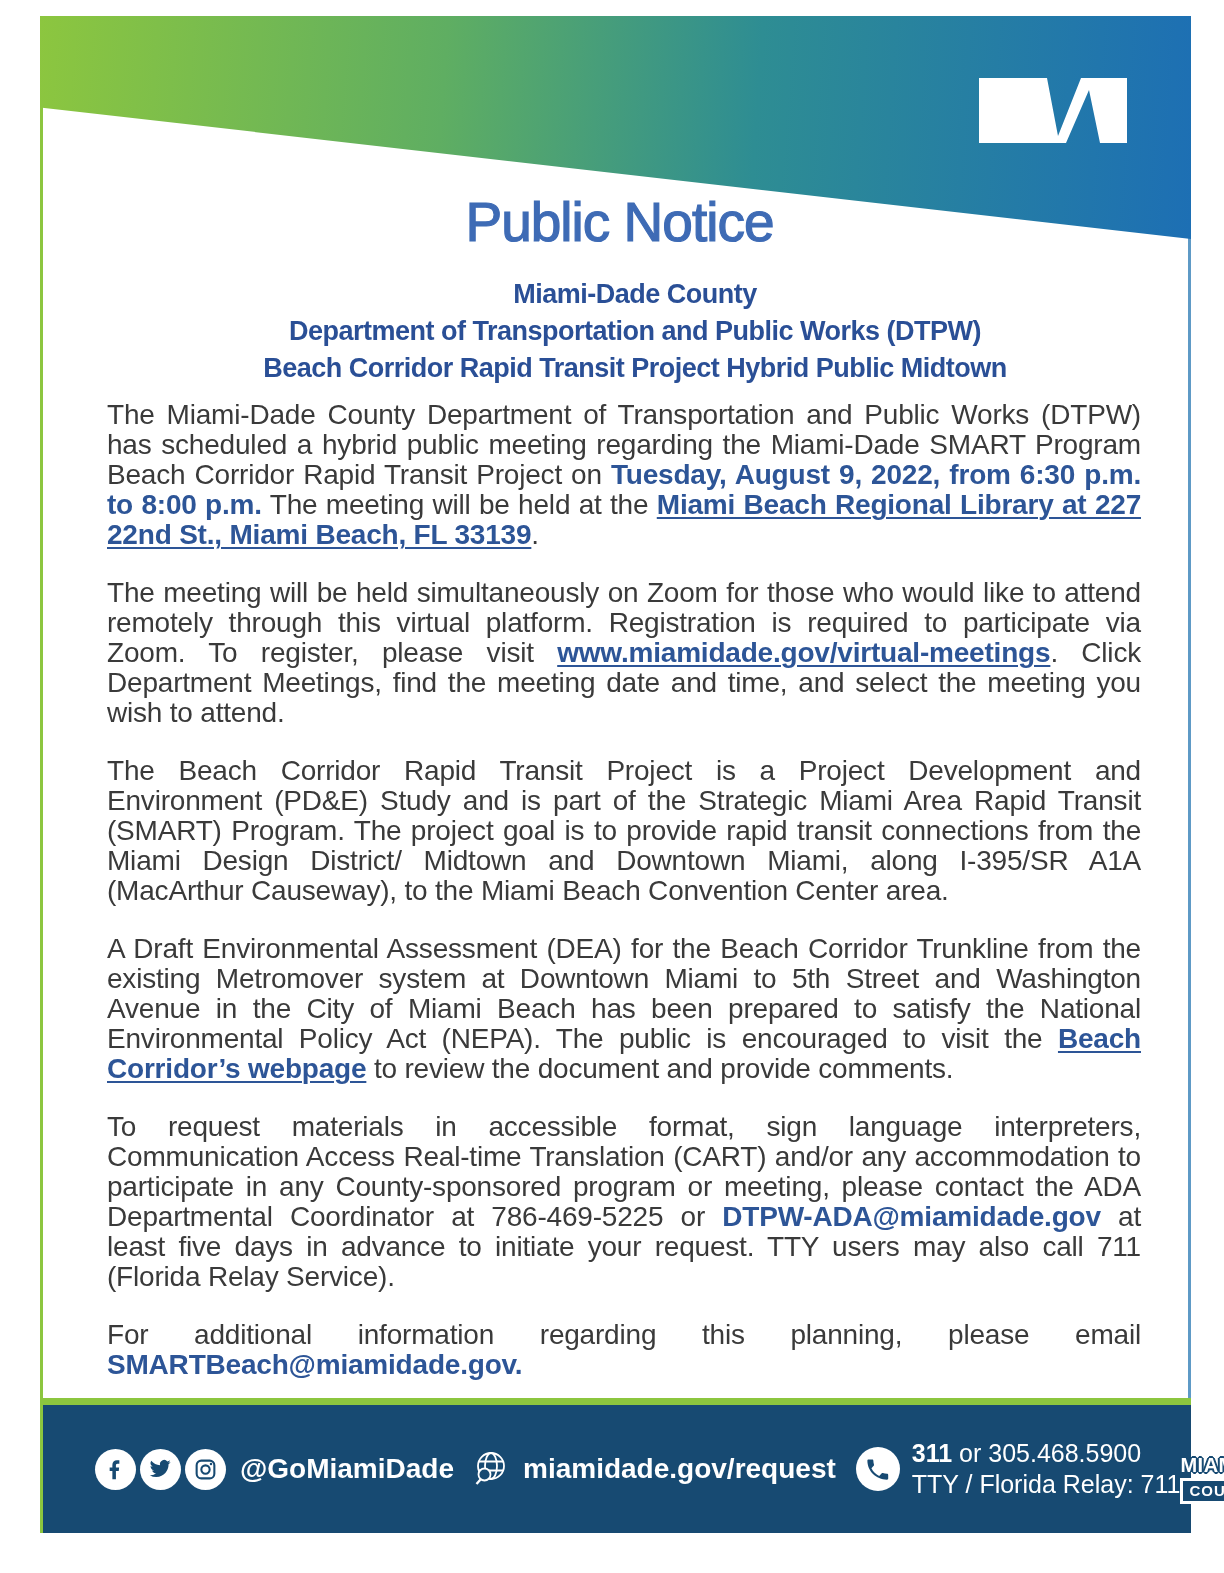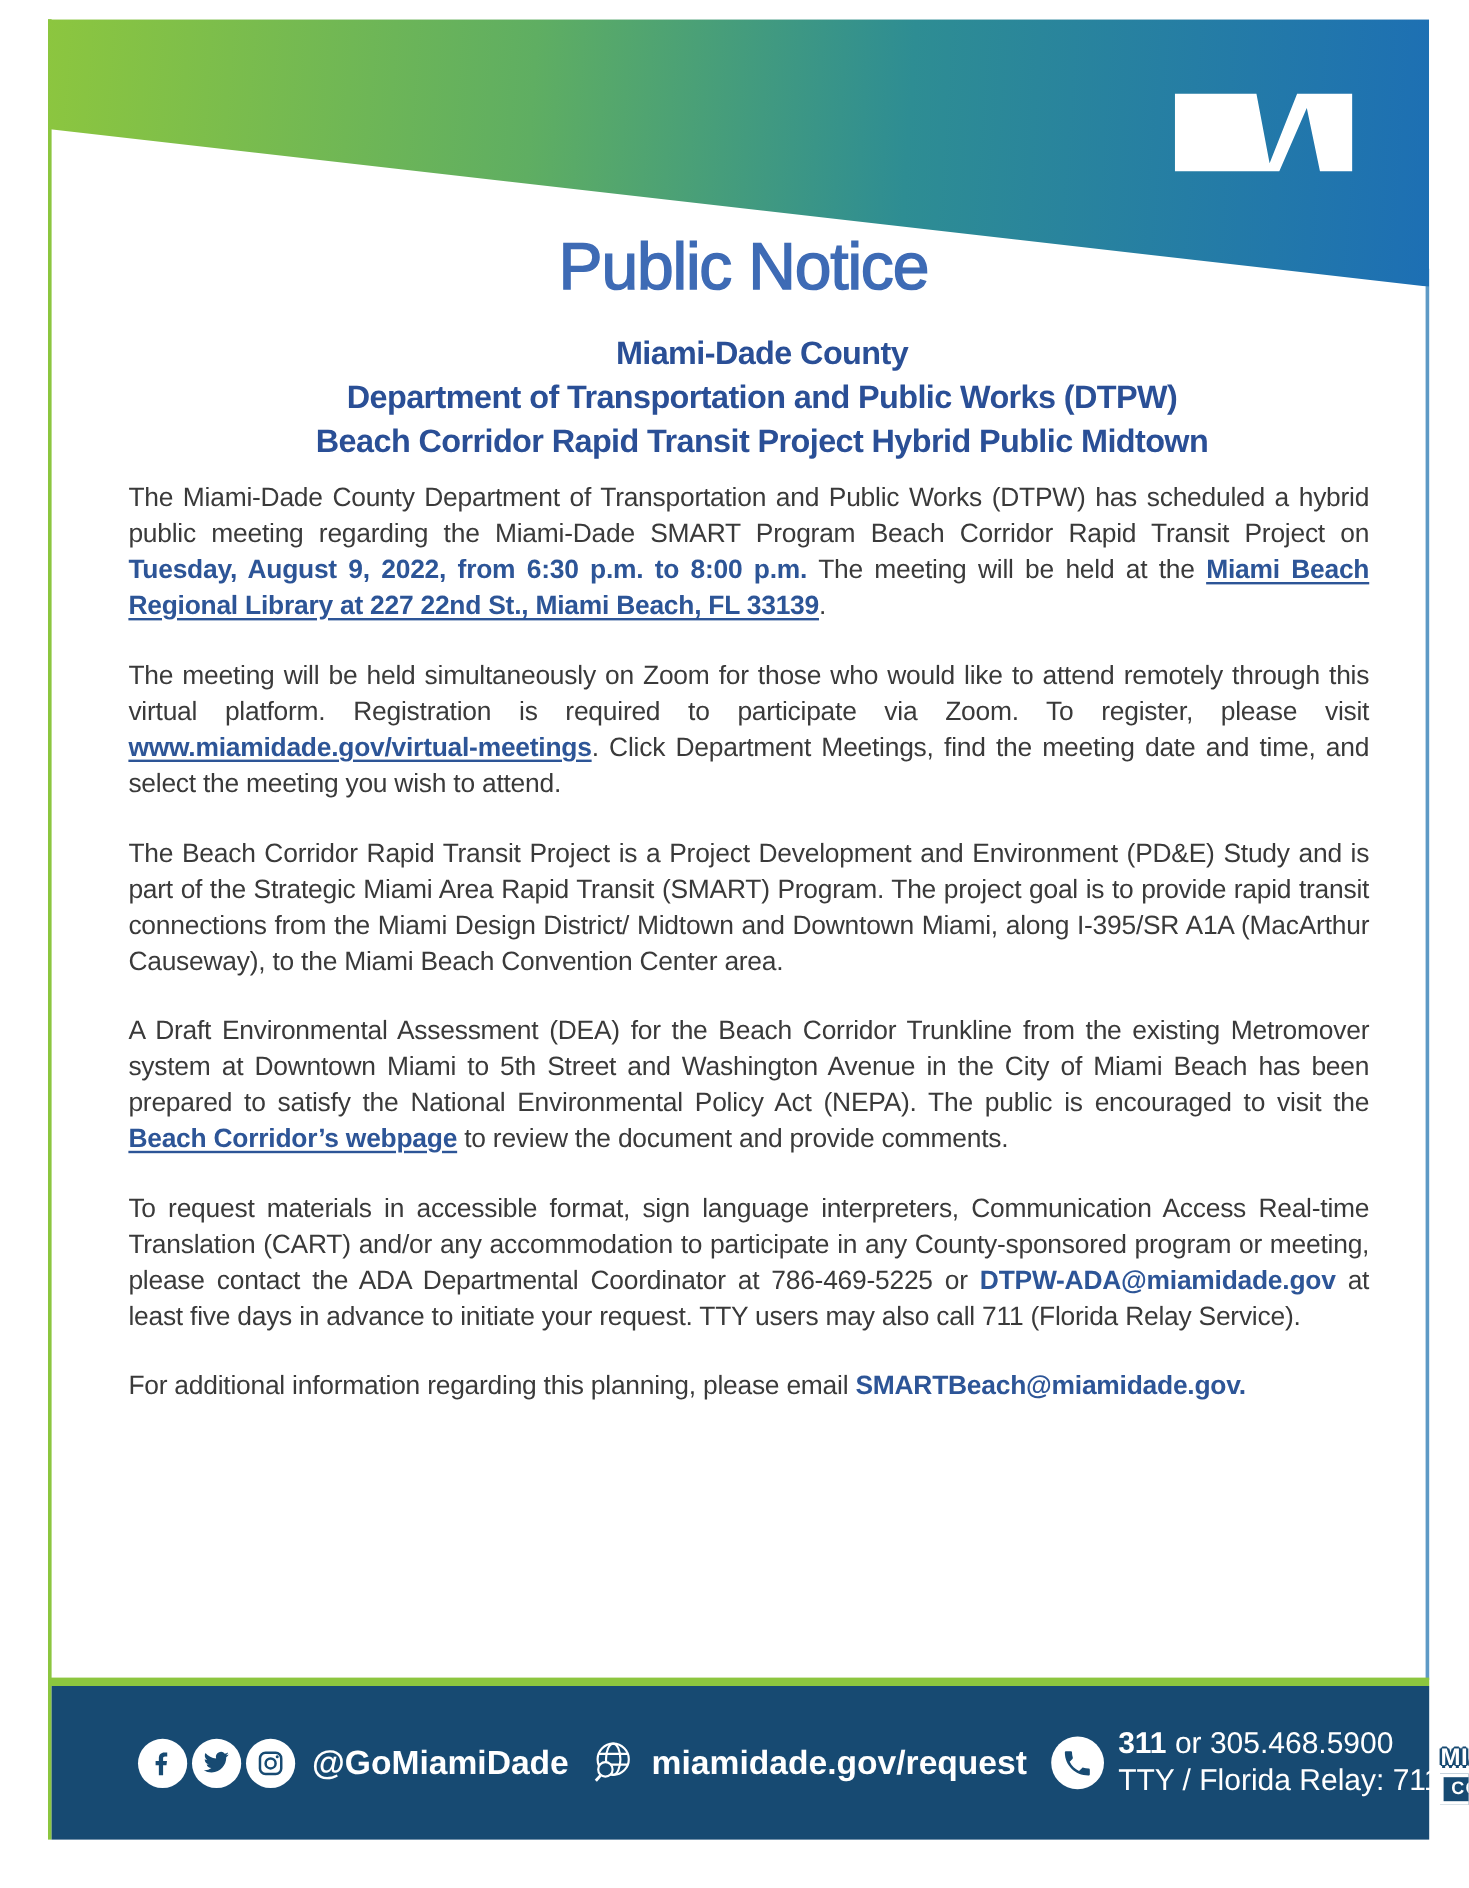--- a/index.html
+++ b/index.html
@@ -17,30 +17,30 @@
   .m-logo{position:absolute;left:939px;top:62px;width:148px;height:65px;}
 
   .title{position:absolute;left:40px;top:186px;width:1151px;margin:4px;text-align:center;
     font-size:55px;font-weight:400;color:#3E6BB5;letter-spacing:-1px;
     -webkit-text-stroke:1.2px #3E6BB5;}
   .subtitles{position:absolute;left:40px;top:276px;width:1190px;text-align:center;
     color:#2A4F96;font-size:27px;font-weight:700;line-height:37px;letter-spacing:-0.5px;}
 
   
   .content{position:absolute;left:107px;top:400px;width:1034px;color:#3A3A3A;
-    font-size:22px;line-height:30px;text-align:justify;letter-spacing:-0.2px;}
+    font-size:28px;line-height:30px;text-align:justify;letter-spacing:-0.2px;}
   .content p{margin:0 0 28px 0;}
   .seg-accent{color:#2D5597;font-weight:700;}
   .seg-link{color:#2D5597;font-weight:700;text-decoration:underline;
     text-decoration-thickness:2px;text-underline-offset:3px;cursor:pointer;}
 
   
   .footer-stripe{position:absolute;left:40px;top:1398px;width:1151px;height:7px;background:#8CC63F;}
   .footer{position:absolute;left:43px;top:1405px;width:1148px;height:128px;background:#174A72;
-    display:flex;align-items:center;padding-left:72px;box-sizing:border-box;color:#fff;}
+    display:flex;align-items:center;padding-left:52px;box-sizing:border-box;color:#fff;}
   .social-circle{width:41px;height:41px;border-radius:50%;background:#fff;display:flex;
     align-items:center;justify-content:center;margin-right:4px;flex:0 0 auto;}
   .social-circle svg{width:25px;height:25px;}
   .handle{font-size:28px;font-weight:700;margin:0 16px 0 10px;white-space:nowrap;}
   .globe{width:44px;height:44px;margin-right:9px;flex:0 0 auto;}
   .site{font-size:28px;font-weight:700;white-space:nowrap;}
   .phone-circle{width:44px;height:44px;border-radius:50%;background:#fff;display:flex;
     align-items:center;justify-content:center;margin:0 12px 0 20px;flex:0 0 auto;}
   .phone-circle svg{width:27px;height:27px;}
   .phone-block{font-size:25px;line-height:31px;white-space:nowrap;}

